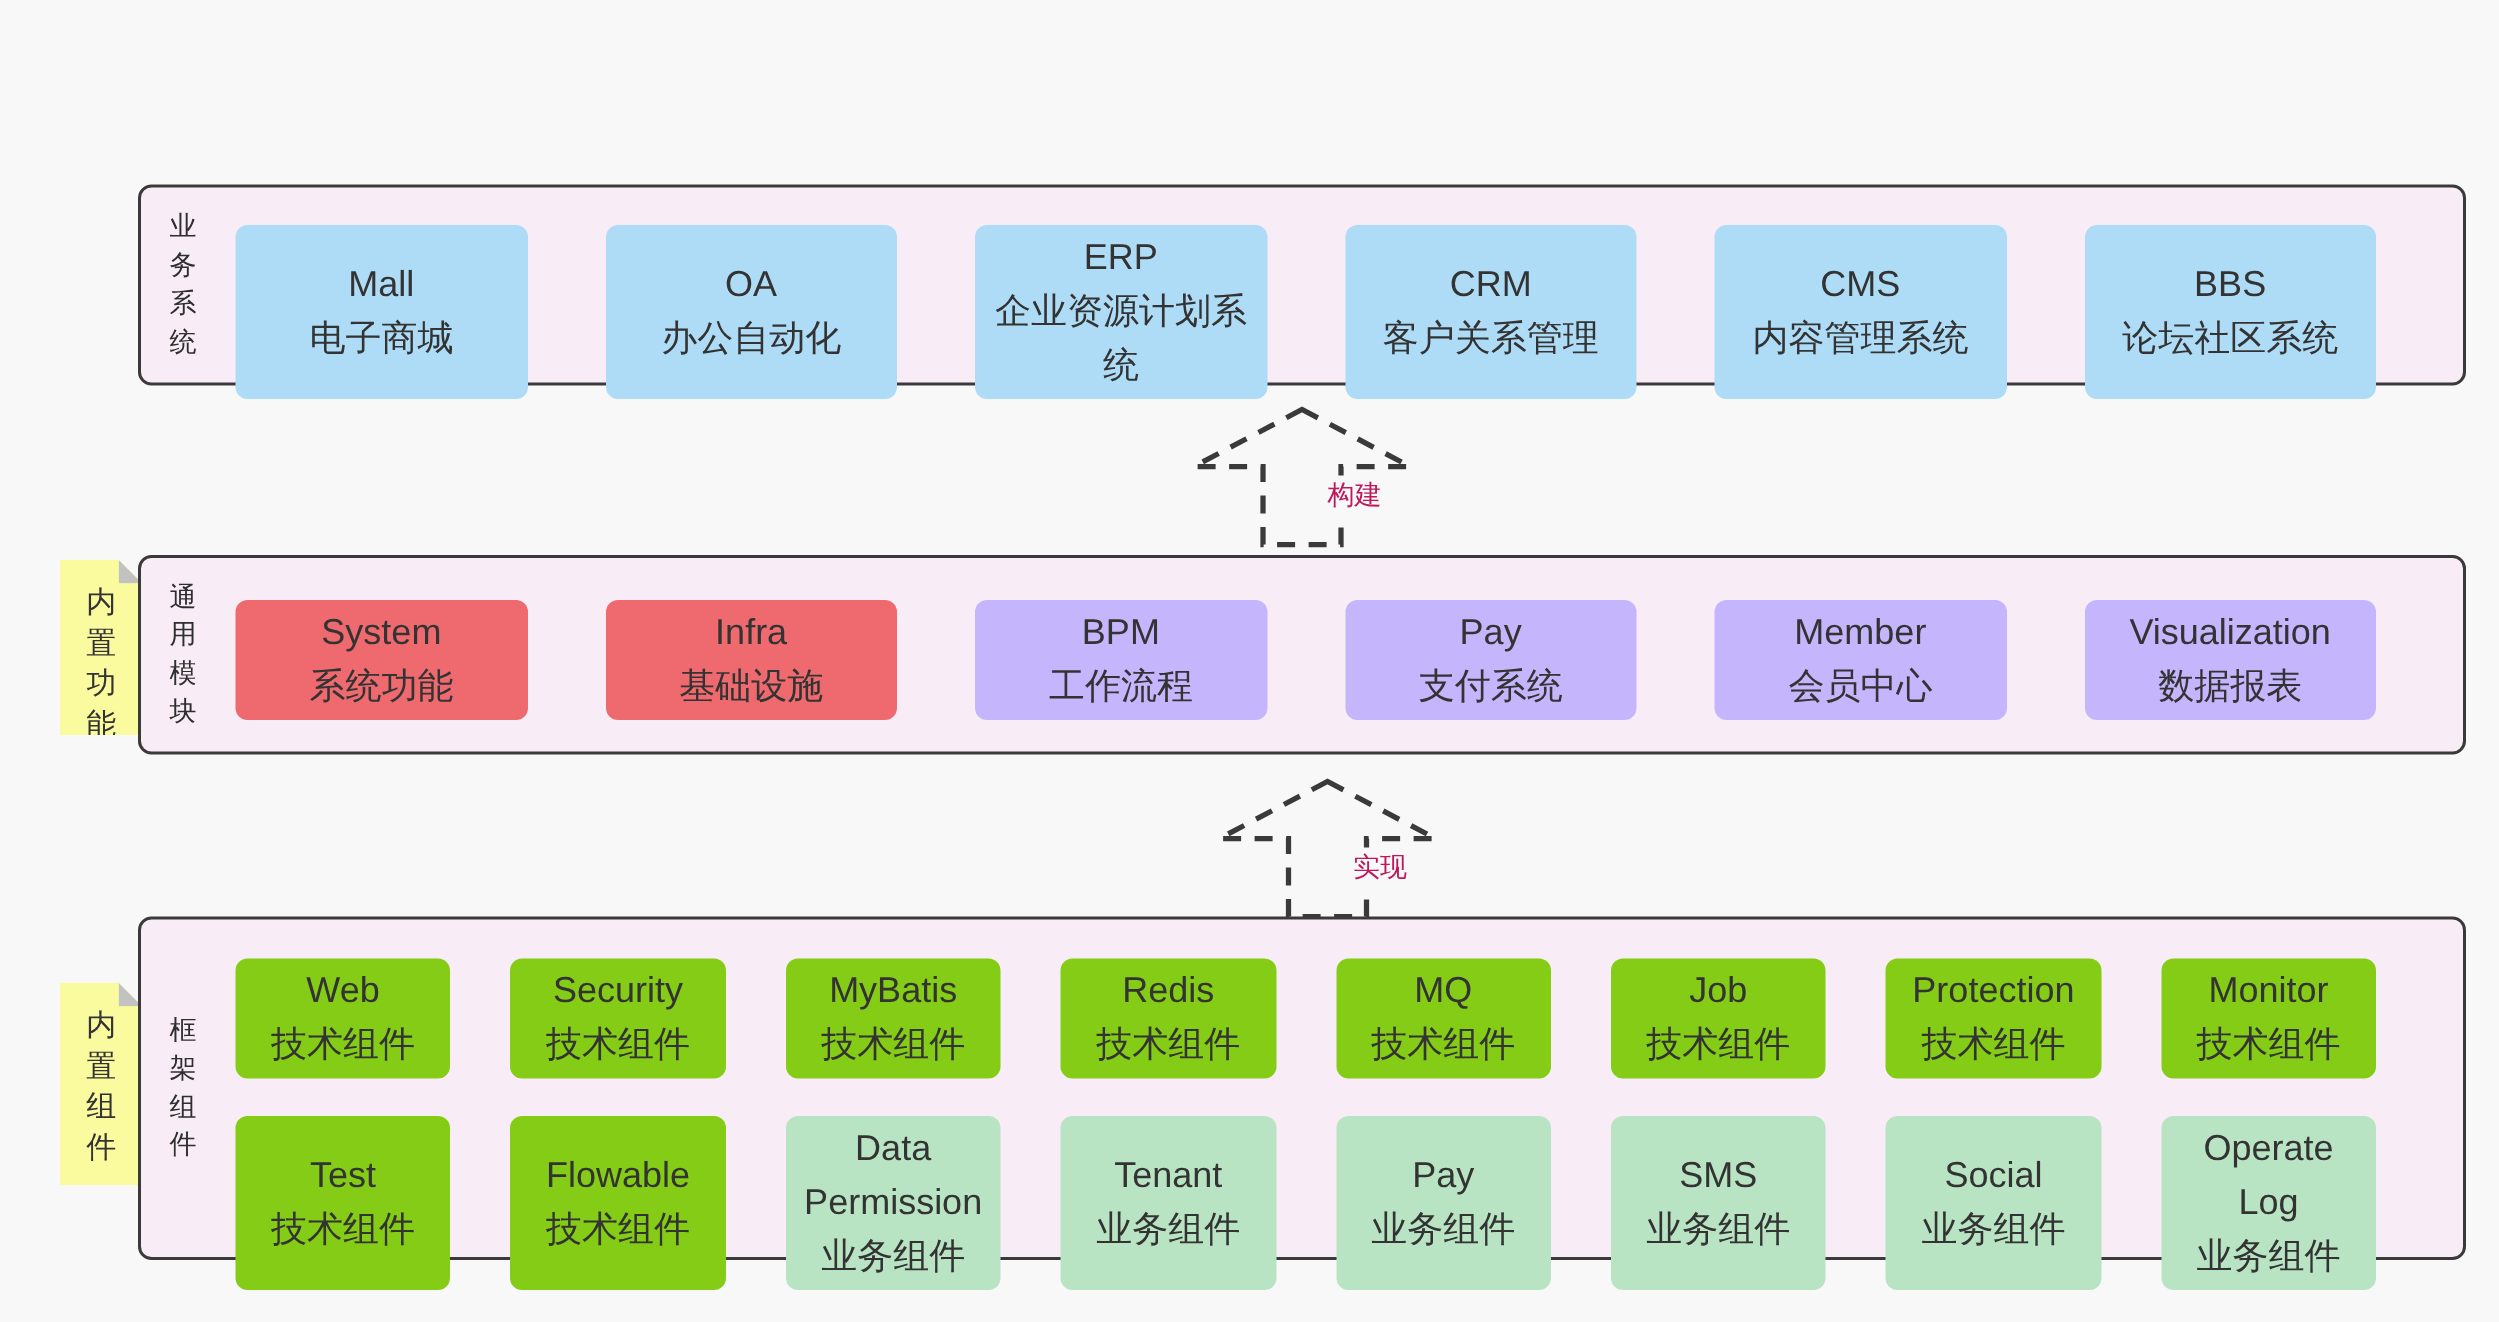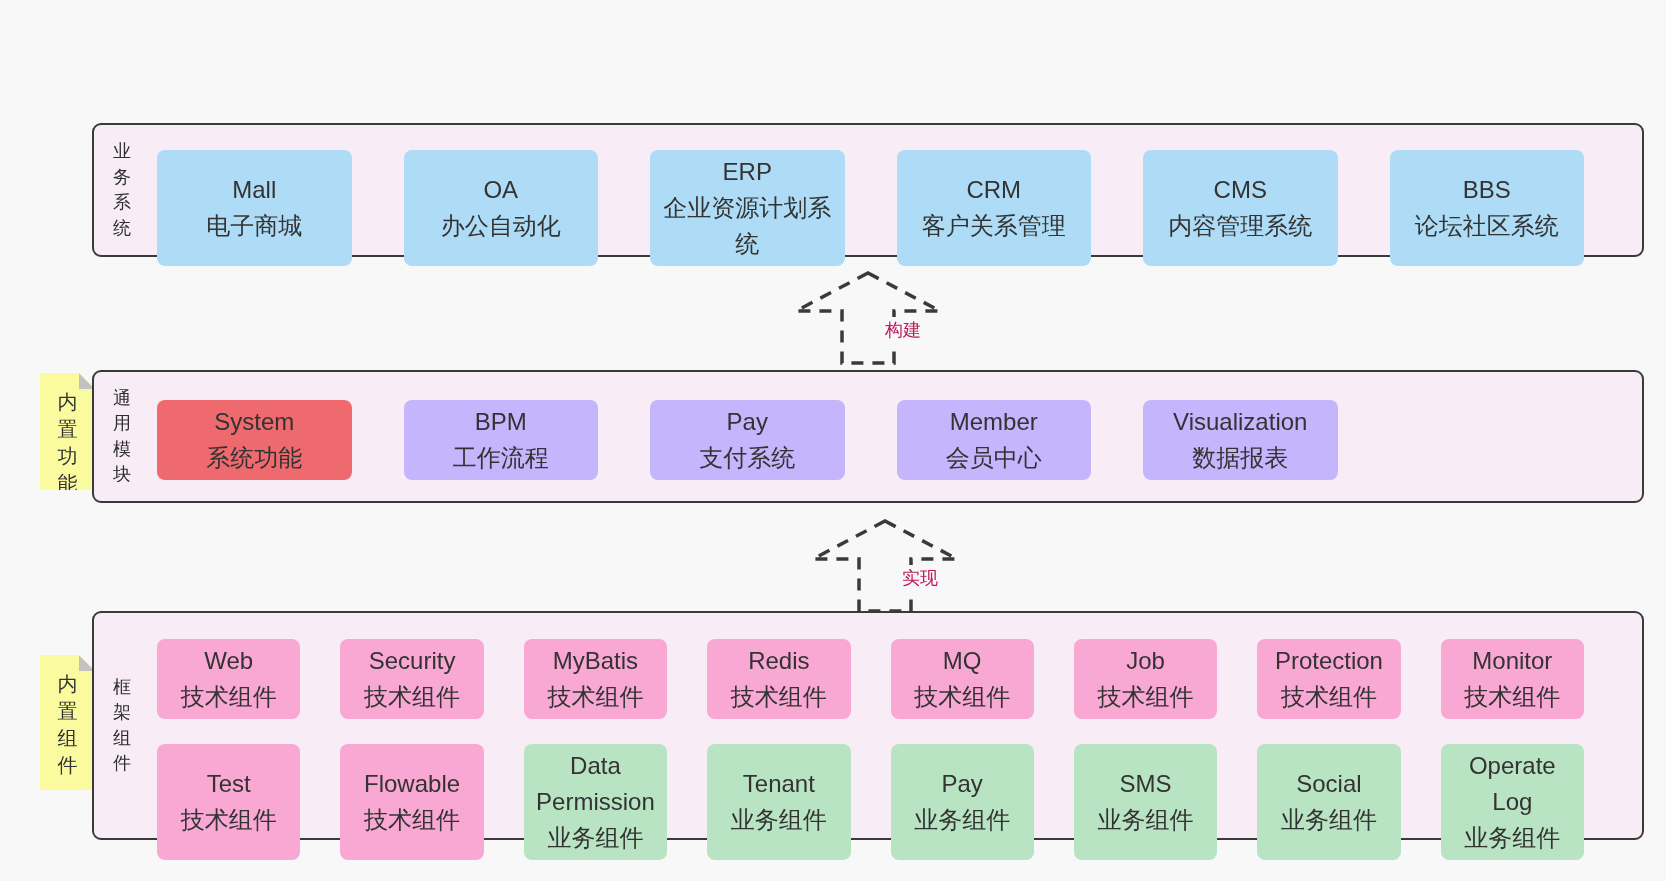--- a/index.html
+++ b/index.html
@@ -30,21 +30,21 @@
   #layer3 .boxes { top:26px; bottom:16px; grid-template-columns:repeat(8,1fr); column-gap:40px; row-gap:25px; }
 
   .box {
     border-radius:8px; display:flex; flex-direction:column; align-items:center;
     justify-content:center; text-align:center; font-size:24px; line-height:1.5;
     padding:4px 6px; box-sizing:border-box; color:#333333;
   }
   .v-blue       { background:#aedcf6; }
   .v-red        { background:#ee6a6e; }
   .v-pink       { background:#c4b5fd; }
-  .v-green      { background:#f9a8d4; }
+  .v-green      { background:#84cc16; }
   .v-lightgreen { background:#b9e4c3; }
 
   .note {
     position:absolute; left:40px; width:55px; background:#fafa9f; z-index:0;
     clip-path:polygon(0 0, calc(100% - 16px) 0, 100% 16px, 100% 100%, 0 100%);
   }
   #note1 { top:373px; height:117px; }
   #note2 { top:655px; height:135px; }
   .note-fold {
     position:absolute; top:0; right:0; width:16px; height:16px;
@@ -117,20 +117,24 @@
     <div class="note-text">内置功能</div>
   </div>
 
   <div class="layer" id="layer2">
     <div class="vlabel">通用模块</div>
     <div class="boxes">
       <div class="box v-red">
         <span>System</span>
         <span>系统功能</span>
       </div>
+      <div class="box v-red">
+        <span>Infra</span>
+        <span>基础设施</span>
+      </div>
       <div class="box v-pink">
         <span>BPM</span>
         <span>工作流程</span>
       </div>
       <div class="box v-pink">
         <span>Pay</span>
         <span>支付系统</span>
       </div>
       <div class="box v-pink">
         <span>Member</span>

